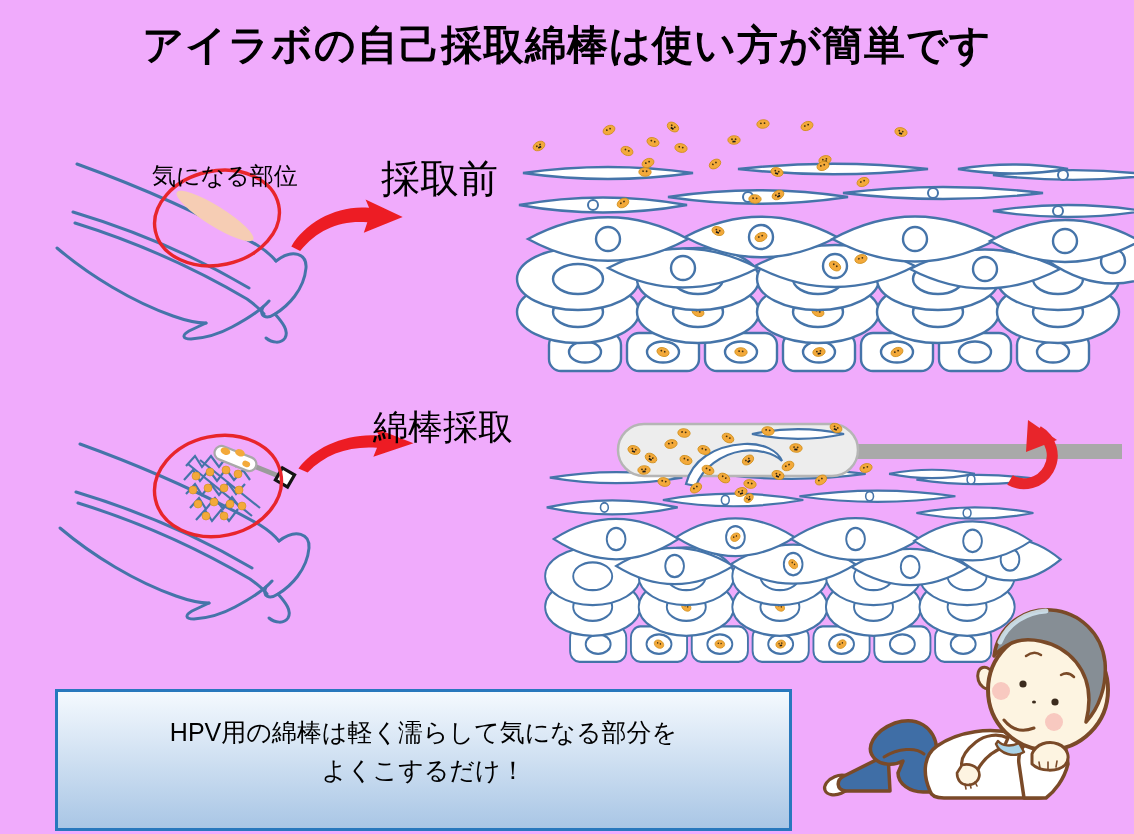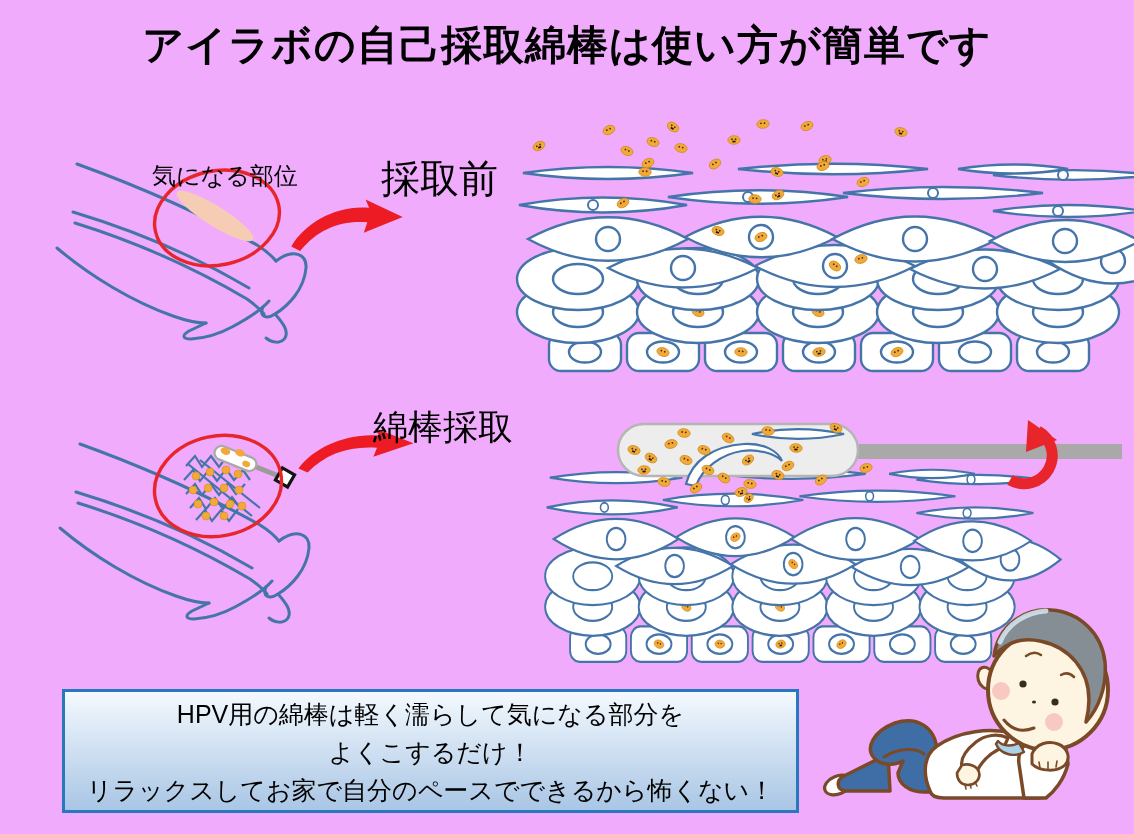--- a/index.html
+++ b/index.html
@@ -16,25 +16,25 @@
   .abs{position:absolute;}
   #title{
     top:18px;left:0;width:1134px;text-align:center;
     font-size:41px;font-weight:bold;letter-spacing:1px;
   }
   .lbl{position:absolute;font-weight:500;white-space:nowrap;}
   #lbl-area{left:152px;top:160px;font-size:24px;}
   #lbl-before{left:381px;top:152px;font-size:39px;}
   #lbl-swab{left:373px;top:380px;font-size:35px;margin-top:24px;}
   #info-box{
-    left:62px;top:689px;width:731px;height:115px;
+    left:55px;top:689px;width:731px;height:115px;
     border:3px solid #2878bd;
     background:linear-gradient(180deg,#f4f9fe,#a9c6e5);
     text-align:center;font-size:25px;font-weight:500;line-height:38px;
-    padding-top:3px;
+    padding-top:21px;
   }
   svg{display:block;overflow:visible;}
   .sk{stroke:var(--blue);stroke-width:3;fill:none;stroke-linecap:round;}
   .fw{fill:#fff;}
   .strokebrown{stroke:var(--brown);}
   .fillskin{fill:var(--skin);}
   .fillhair{fill:var(--hair);}
   .fillpants{fill:var(--pants);}
   .nofill{fill:none;}
 </style>
@@ -604,21 +604,20 @@
       </g>
       <g>
         <path d="M474,62 A27 27 0 1 0 502,13" fill="none" stroke="#e8252b" stroke-width="11"></path>
         <polygon points="492,2 521,22 490,34" fill="#e8252b"></polygon>
       </g>
     </svg>
 
   <div id="info-box" class="abs" style="border-color: rgb(40, 120, 189); background: linear-gradient(rgb(244, 249, 254), rgb(169, 198, 229));">
     <div>HPV用の綿棒は軽く濡らして気になる部分を</div>
     <div>よくこするだけ！</div>
-    <div>リラックスしてお家で自分のペースでできるから怖くない！</div>
   </div>
 
   <svg class="abs" style="left:818px;top:592px" width="316" height="244" viewBox="0 0 316 244">
     <g stroke-linejoin="round" stroke-linecap="round">
       <ellipse cx="20" cy="193" rx="14" ry="9" transform="rotate(-22 20 193)" class="fw strokebrown" stroke-width="3.2"></ellipse>
       <path d="M70,162 L26,184 C18,188 18,198 28,199 L72,199 Z" class="fillpants strokebrown" stroke-width="3.5"></path>
       <path d="M121,200 L119,158 C117,134 98,124 77,131 C56,139 46,156 57,167 C63,173 76,174 85,169 L80,181 C80,192 92,200 105,200 Z" class="fillpants strokebrown" stroke-width="3.5"></path>
       <path d="M66,165 C80,156 98,155 106,162" class="nofill strokebrown" stroke-width="3"></path>
       <path d="M112,199 C104,181 106,163 119,154 C141,139 172,135 198,142 C212,146 222,152 228,160 L234,196 C235,202 228,206 220,206 L126,206 C116,206 113,203 112,199 Z" class="fw strokebrown" stroke-width="3.5"></path>
       <path d="M190,146 C180,141 167,143 158,150 C148,158 142,167 144,175 L158,181 C163,170 173,160 186,155 Z" class="fw strokebrown" stroke-width="3.2"></path>

